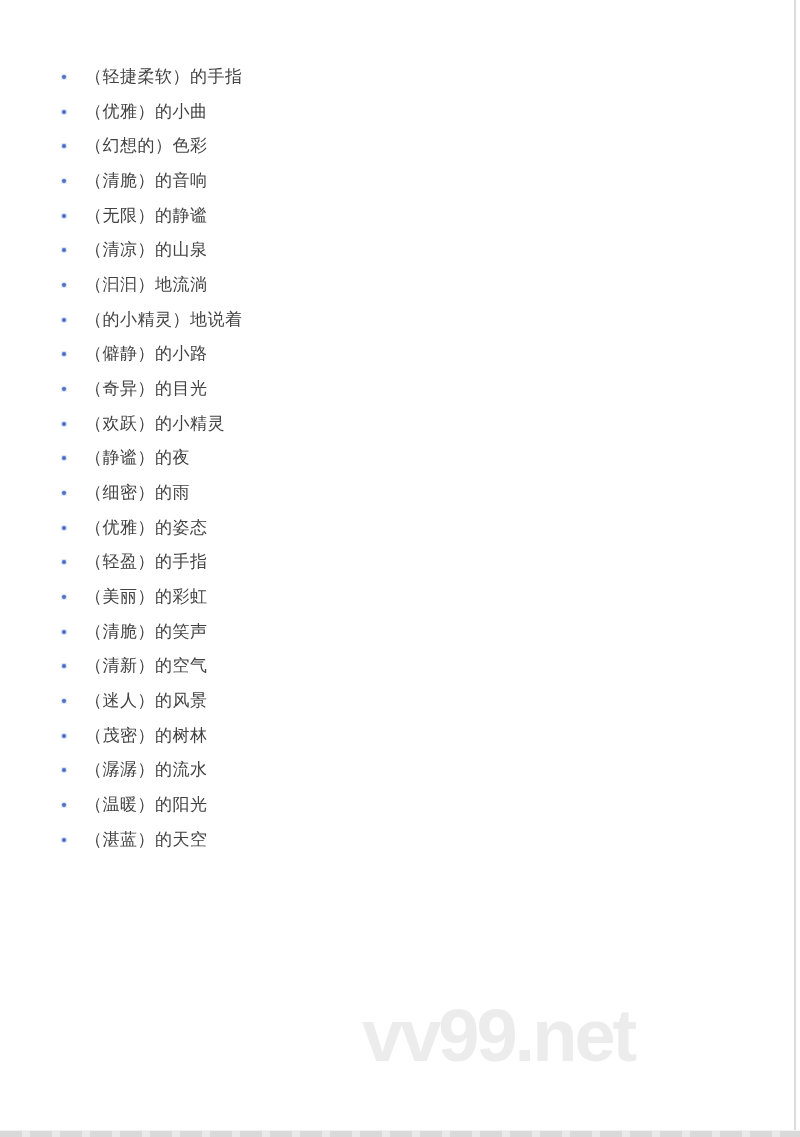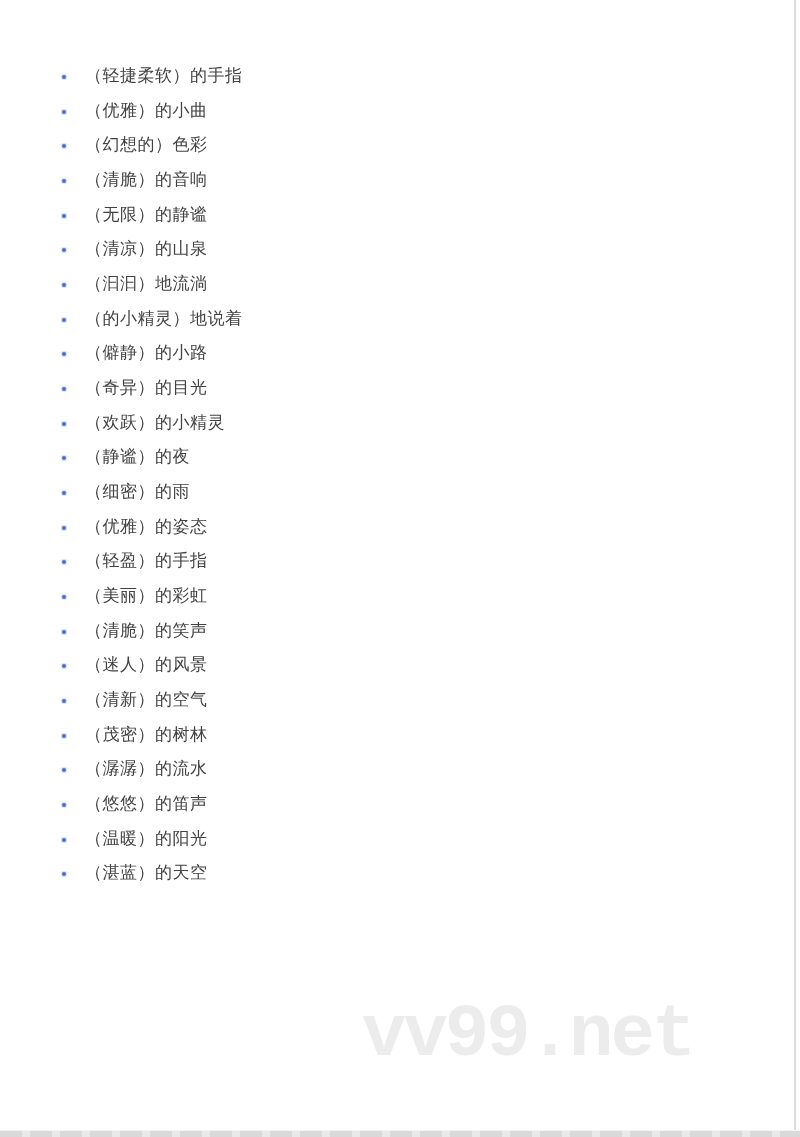--- a/index.html
+++ b/index.html
@@ -7,21 +7,21 @@
     margin: 0;
     padding: 0;
     background: #ffffff;
   }
   .page {
     position: relative;
     width: 800px;
     height: 1137px;
     background: #ffffff;
     overflow: hidden;
-    font-family: Liberation Mono, monospace;
+    font-family: Liberation Sans, sans-serif;
   }
   .word-list {
     position: absolute;
     top: 60px;
     left: 62px;
     margin: 0;
     padding: 0;
     list-style: none;
     z-index: 2;
   }
@@ -169,42 +169,38 @@
         <span class="item-text">（美丽）的彩虹</span>
       </li>
 
       <li class="word-item">
         <span class="bullet"></span>
         <span class="item-text">（清脆）的笑声</span>
       </li>
 
       <li class="word-item">
         <span class="bullet"></span>
+        <span class="item-text">（清新）的空气</span>
+      </li>
+
+      <li class="word-item">
+        <span class="bullet"></span>
         <span class="item-text">（迷人）的风景</span>
       </li>
 
       <li class="word-item">
         <span class="bullet"></span>
-        <span class="item-text">（清新）的空气</span>
-      </li>
-
-      <li class="word-item">
-        <span class="bullet"></span>
         <span class="item-text">（茂密）的树林</span>
       </li>
 
       <li class="word-item">
         <span class="bullet"></span>
         <span class="item-text">（潺潺）的流水</span>
       </li>
 
-      <li class="word-item">
-        <span class="bullet"></span>
-        <span class="item-text">（悠悠）的笛声</span>
-      </li>
 
       <li class="word-item">
         <span class="bullet"></span>
         <span class="item-text">（温暖）的阳光</span>
       </li>
 
 
       <li class="word-item">
         <span class="bullet"></span>
         <span class="item-text">（湛蓝）的天空</span>

